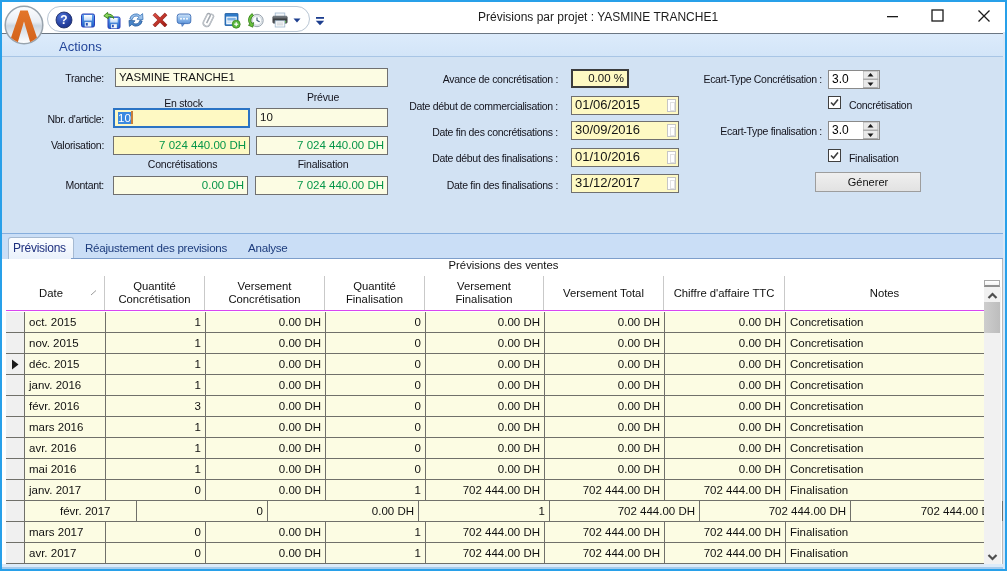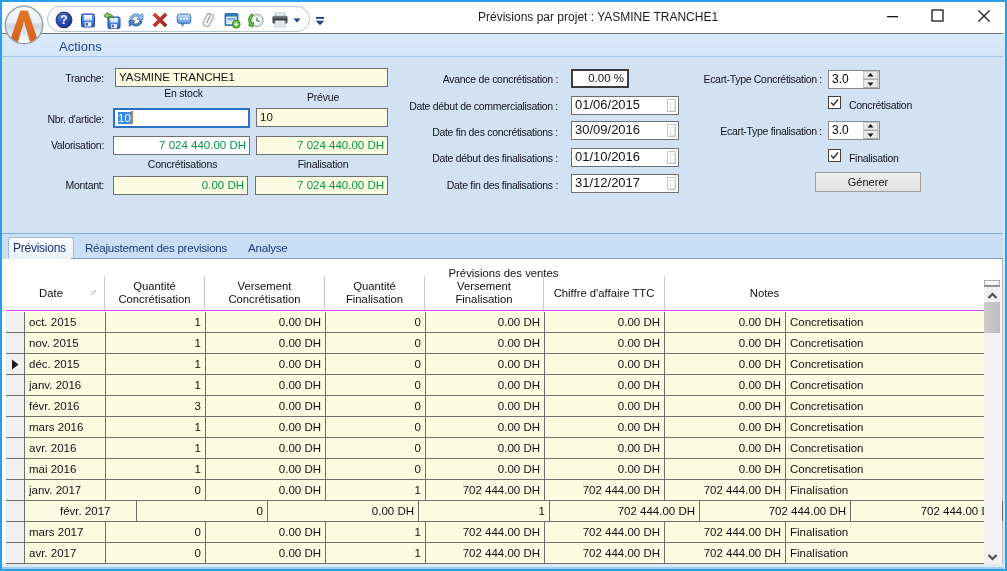--- a/index.html
+++ b/index.html
@@ -21,41 +21,41 @@
 .tbico{top:9px;width:18px;height:18px;}
 
 #tbline{left:2px;top:33px;width:1003px;height:1px;background:#6b7682;}
 #actions{left:2px;top:34px;width:1003px;height:22px;background:linear-gradient(#dcebfb,#d3e5f8);border-bottom:1px solid #a8c5e5;}
 #actions span{position:absolute;left:57px;top:5px;font-size:13px;color:#24469a;}
 
 #form{left:2px;top:57px;width:1003px;height:176px;background:#d2e2f3;}
 .lbl{position:absolute;font-size:10.5px;letter-spacing:-0.3px;color:#13131c;white-space:nowrap;}
 .lblr{text-align:right;}
 .inp{position:absolute;font-size:11.5px;color:#141414;background:#fcfce3;border:1px solid #707070;box-sizing:border-box;line-height:17px;padding:0 3px;white-space:nowrap;}
-.white{background:#ffffff;}
+.white{background:#fef9c3;}
 .green{color:#069549;}
 .tar{text-align:right;}
 .cap{position:absolute;font-size:10.5px;letter-spacing:-0.2px;color:#13131c;text-align:center;}
 .btn{position:absolute;background:linear-gradient(#efefef,#e2e2e2);border:1px solid #9d9d9d;box-sizing:border-box;font-size:11px;color:#111;text-align:center;}
 
 .dbtn{position:absolute;right:2px;top:2px;width:9px;height:13px;background:#fff;border:1px solid #c6c6c6;box-sizing:border-box;}
 .dbtn i{position:absolute;left:2px;top:2px;width:3px;height:7px;background:#fff;border:1px solid #e2e2e2;}
 
 .spin{position:absolute;width:52px;height:19px;background:#fff;border:1px solid #8a8a8a;box-sizing:border-box;}
 .spin .txt{position:absolute;left:3px;top:1px;font-size:12px;}
 .spin .btns{position:absolute;right:0;top:0;width:16px;height:17px;}
 
 .cb{position:absolute;width:13px;height:13px;background:#fff;border:1.5px solid #404040;box-sizing:border-box;}
 
 #tabstrip{left:2px;top:233px;width:1003px;height:26px;background:#cadef6;border-top:1px solid #86aedd;}
 #activetab{position:absolute;left:6px;top:3px;width:64px;height:23px;background:linear-gradient(#fbfdff,#e8f0fb);border:1px solid #a6bad2;border-bottom:none;border-radius:3px 3px 0 0;}
 .tablbl{position:absolute;top:7px;font-size:12px;color:#1d3c7d;letter-spacing:-0.25px;white-space:nowrap;}
 
 #grid{left:2px;top:259px;width:1003px;height:305px;background:#fff;}
-#gcap{position:absolute;left:2px;top:0;width:999px;text-align:center;font-size:11.3px;color:#111;padding-top:8px;}
+#gcap{position:absolute;left:2px;top:0;width:999px;text-align:center;font-size:11.3px;color:#111;padding-top:0;}
 .hrow{position:absolute;left:4px;top:17px;width:978px;height:35px;display:flex;border-bottom:1px solid #d946ef;box-sizing:border-box;}
 .hc{box-sizing:border-box;border-right:1px solid #c9c9c9;display:flex;align-items:center;justify-content:center;text-align:center;font-size:11.3px;line-height:13px;color:#101010;position:relative;}
 .row{position:absolute;left:4px;width:978px;height:21px;display:flex;background:#fcfce3;border-bottom:1px solid #70706a;box-sizing:border-box;}
 .c{box-sizing:border-box;border-right:1px solid #70706a;font-size:11.5px;color:#101010;line-height:20px;padding:0 4px;white-space:nowrap;overflow:hidden;}
 .sel{background:#f0f0f0;border-right:1px solid #70706a;position:relative;}
 .w0{width:18px;flex:none;}
 .w1{width:81px;flex:none;}
 .w2{width:100px;flex:none;}
 .w3{width:120px;flex:none;}
 .w4{width:100px;flex:none;}
@@ -220,21 +220,21 @@
       <span>Actions</span>
     </div>
 
   <div class="abs" id="form">
 
     <div class="lbl lblr" style="left:0px;top:15px;width:102px;">Tranche:</div>
     <div class="lbl lblr" style="left:0px;top:56px;width:102px;">Nbr. d'article:</div>
     <div class="lbl lblr" style="left:0px;top:82px;width:102px;">Valorisation:</div>
     <div class="lbl lblr" style="left:0px;top:122px;width:102px;">Montant:</div>
     <div class="inp" style="left:113px;top:11px;width:273px;height:19px;">YASMINE TRANCHE1</div>
-    <div class="cap" style="left:113px;top:30px;width:137px;">En stock</div>
+    <div class="cap" style="left:113px;top:40px;width:137px;">En stock</div>
     <div class="cap" style="left:254px;top:34px;width:134px;">Prévue</div>
     <div class="inp white" style="left:111px;top:51px;width:137px;height:20px;border:2px solid #2a73c4;line-height:16px;"><span style="background:#3b8ae0;color:#fff;">10</span><span style="display:inline-block;width:2px;height:13px;background:#c87e3a;vertical-align:-2px;"></span></div>
     <div class="inp" style="left:254px;top:51px;width:132px;height:19px;">10</div>
     <div class="inp white green tar" style="left:111px;top:79px;width:137px;height:19px;">7 024 440.00 DH</div>
     <div class="inp green tar" style="left:254px;top:79px;width:132px;height:19px;">7 024 440.00 DH</div>
     <div class="cap" style="left:111px;top:101px;width:139px;">Concrétisations</div>
     <div class="cap" style="left:254px;top:101px;width:134px;">Finalisation</div>
     <div class="inp green tar" style="left:111px;top:119px;width:135px;height:19px;">0.00 DH</div>
     <div class="inp green tar" style="left:253px;top:119px;width:133px;height:19px;">7 024 440.00 DH</div>
 
@@ -309,20 +309,21 @@
     <div id="gcap">Prévisions des ventes</div>
     <div class="hrow">
       <div class="hc w0" style="border-right:none;"></div>
       <div class="hc w1" style="padding-right:26px;">Date<svg style="position:absolute;right:7px;top:14px" width="7" height="6">
             <path d="M1 5 L6 0.5" stroke="#9a9a9a" stroke-width="1"></path>
           </svg></div>
       <div class="hc w2">Quantité<br>Concrétisation</div>
       <div class="hc w3">Versement<br>Concrétisation</div>
       <div class="hc w4">Quantité<br>Finalisation</div>
       <div class="hc w5">Versement<br>Finalisation</div>
+      <div class="hc w6">Versement Total</div>
       <div class="hc w7">Chiffre d'affaire TTC</div>
       <div class="hc w8" style="border-right:none;">Notes</div>
     </div>
     <div class="row" style="top:53px;">
         <div class="sel w0"></div>
         <div class="c w1">oct. 2015</div>
         <div class="c w2 tar">1</div>
         <div class="c w3 tar">0.00 DH</div>
         <div class="c w4 tar">0</div>
         <div class="c w5 tar">0.00 DH</div>

